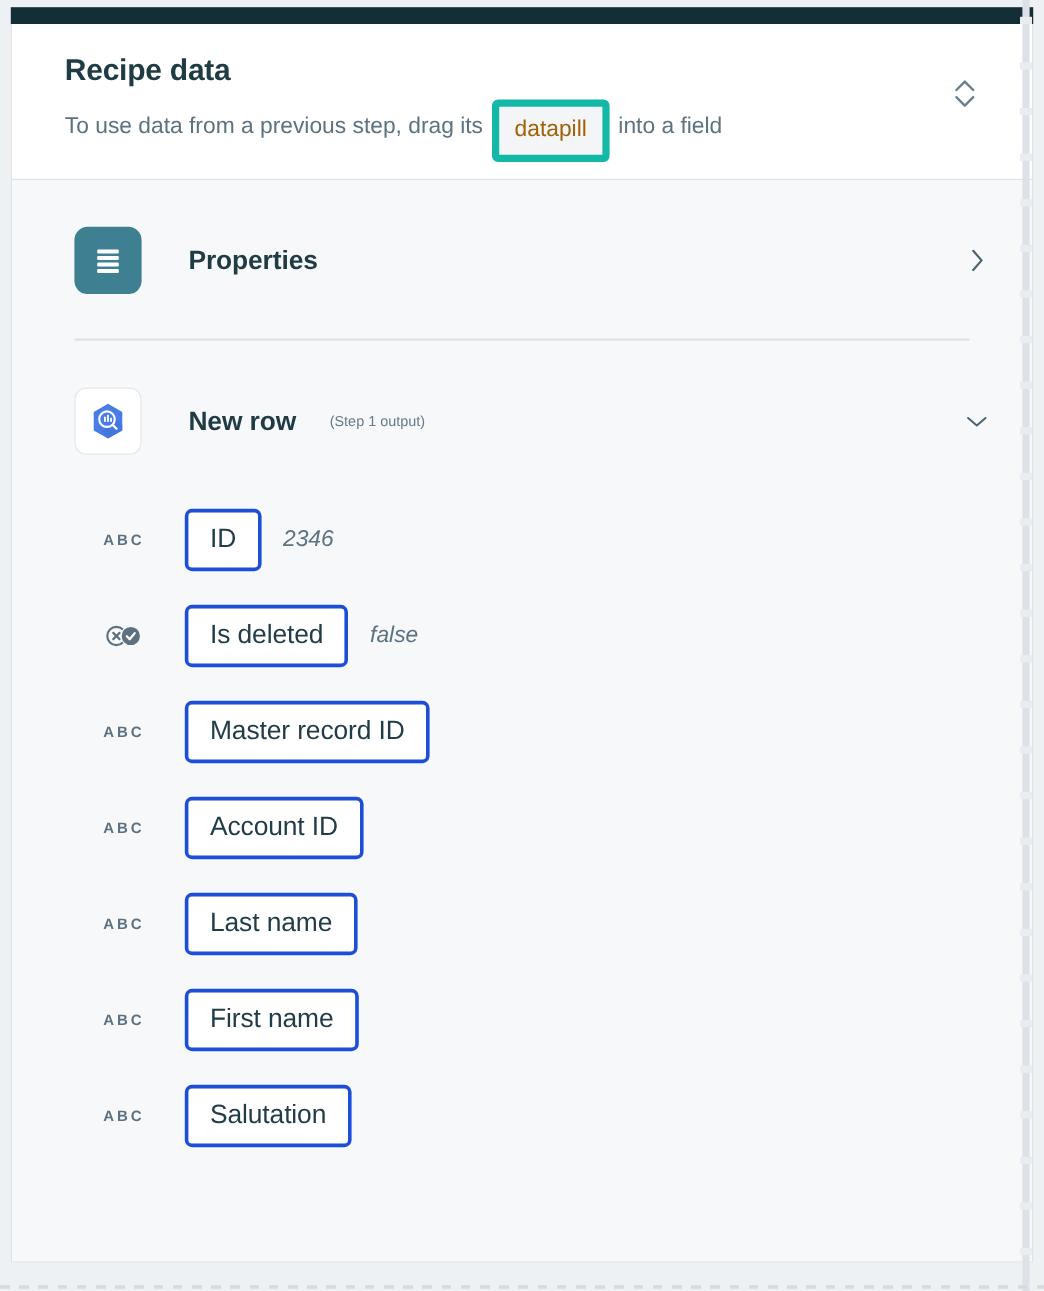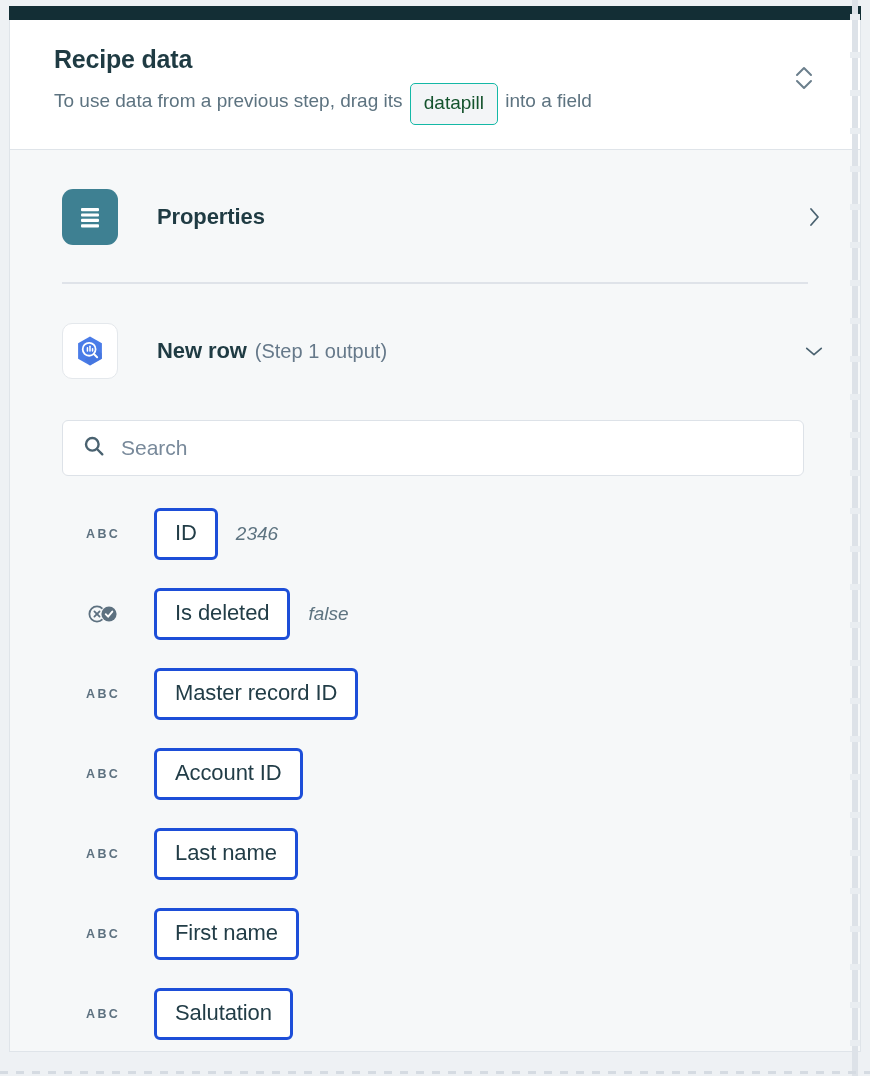--- a/index.html
+++ b/index.html
@@ -63,23 +63,23 @@
   .panel-subtitle {
     font-size: 19px;
     color: #5d7380;
     line-height: 30px;
     white-space: nowrap;
   }
 
   .datapill-badge {
     display: inline-block;
     background: #f3f5f7;
-    border: 1px solid #14b8a6;
+    border: 6px solid #14b8a6;
     border-radius: 5px;
-    color: #14532d;
+    color: #a16207;
     font-size: 19px;
     padding: 4px 13px 6px;
     margin: 0 2px;
     vertical-align: -2px;
   }
 
   .collapse-toggle {
     position: absolute;
     right: 43px;
     top: 43px;
@@ -124,23 +124,23 @@
 
   .sect-label {
     font-size: 22px;
     font-weight: bold;
     color: #1f3b43;
     margin-left: 39px;
     letter-spacing: -0.1px;
   }
 
   .sect-sub {
-    font-size: 20px;
+    font-size: 12px;
     color: #66798a;
-    margin-left: 8px;
+    margin-left: 28px;
     font-weight: normal;
   }
 
   .sect-arrow {
     margin-left: auto;
     width: 20px;
     height: 20px;
     display: flex;
     align-items: center;
     justify-content: center;
@@ -311,29 +311,20 @@
         </div>
         <div class="sect-label">New row</div>
         <div class="sect-sub">(Step 1 output)</div>
         <div class="sect-arrow">
           <svg width="22" height="14" viewBox="0 0 22 14" fill="none" stroke="#4a6270" stroke-width="1.8" stroke-linecap="round" stroke-linejoin="round">
             <polyline points="3,4 11,11 19,4"></polyline>
           </svg>
         </div>
       </div>
 
-      <div class="search-wrap">
-        <span>
-          <svg width="22" height="22" viewBox="0 0 22 22" fill="none" stroke="#4a6270" stroke-width="2.4" stroke-linecap="round">
-            <circle cx="9.3" cy="9.3" r="6.3"></circle>
-            <line x1="14" y1="14" x2="19.3" y2="19.3"></line>
-          </svg>
-        </span>
-        <input class="search-input" type="text" placeholder="Search" style="">
-      </div>
 
       <div class="pill-list">
 
         <div class="pill-row">
           <span class="type-tag">
             <span class="type-abc">ABC</span>
           </span>
           <span class="pill">ID</span>
           <span class="pill-sample">2346</span>
         </div>

